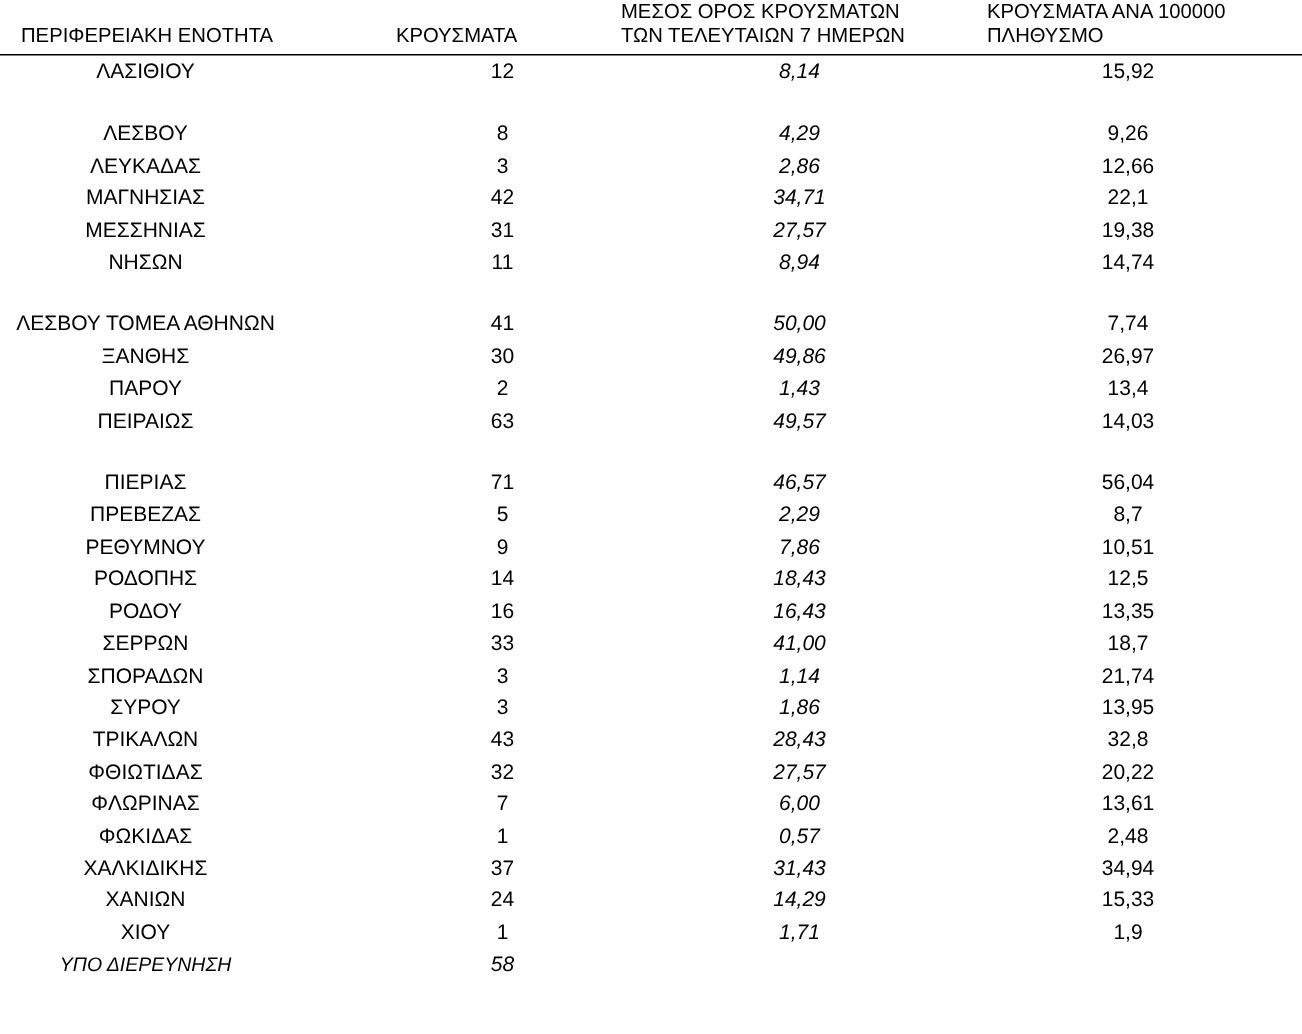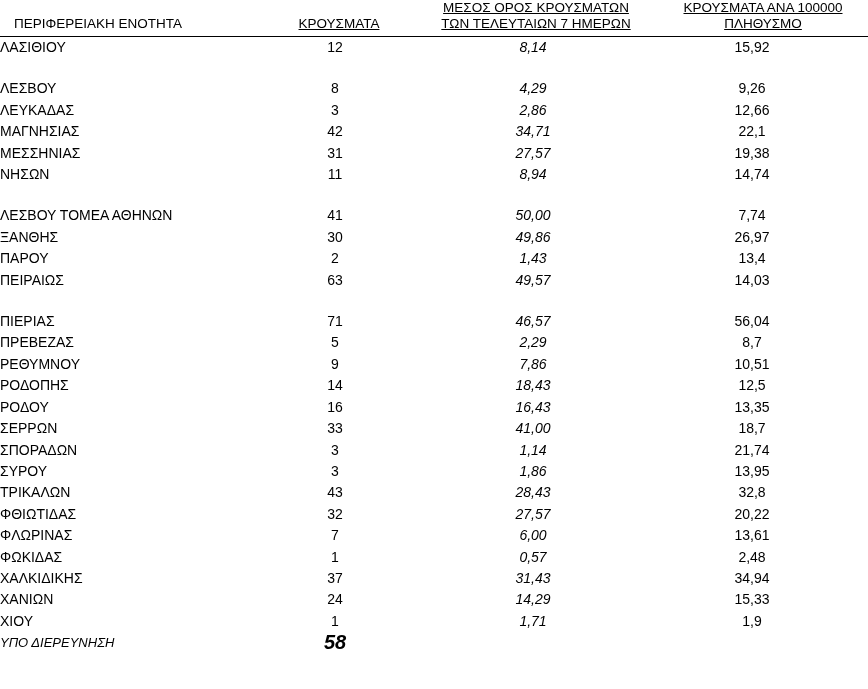--- a/index.html
+++ b/index.html
@@ -37,39 +37,38 @@
     vertical-align: bottom;
     padding: 0 0 2px 0;
     line-height: 16px;
   }
   thead th.h0 {
     text-align: left;
     padding-left: 14px;
     margin-left: 28px;
   }
   thead th.h1, thead th.h2, thead th.h3 {
-    text-align: center;
-    text-decoration: underline;
+    text-align: left;
   }
   .hdr-line {
     display: block;
   }
   .header-rule {
     height: 0;
     border-bottom: 1px solid #000000;
   }
   tbody td {
     font-size: 14px;
     line-height: 21.4px;
     padding: 0;
     height: 21.4px;
     vertical-align: middle;
   }
   tbody td.name {
-    text-align: left;
+    text-align: center;
     padding-right: 70px;
   }
   tbody td.num {
     text-align: center;
   }
   tbody td.cases { padding-right: 8px; }
   tbody td.avg   { padding-right: 6px; font-style: italic; }
   tbody td.per   { padding-right: 22px; }
 
   tbody tr.spacer td {
@@ -77,23 +76,23 @@
     line-height: 20px;
     font-size: 4px;
   }
   tbody tr.last td {
     font-style: italic;
   }
   tbody tr.last td.name {
     font-size: 13px;
   }
   tbody tr.last td.cases {
-    font-weight: bold;
+    font-weight: normal;
     font-style: italic;
-    font-size: 20px;
+    font-size: 14px;
   }
 </style>
 </head>
 <body>
 
 <div class="sheet">
   <table class="data">
     <colgroup>
       <col class="c0">
         <col class="c1">

